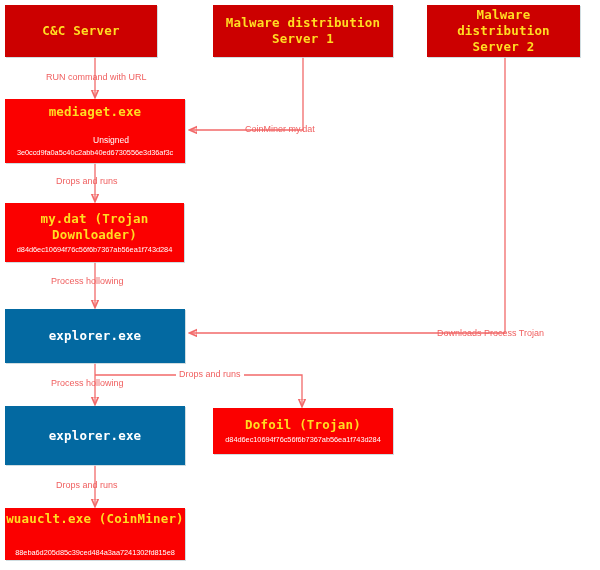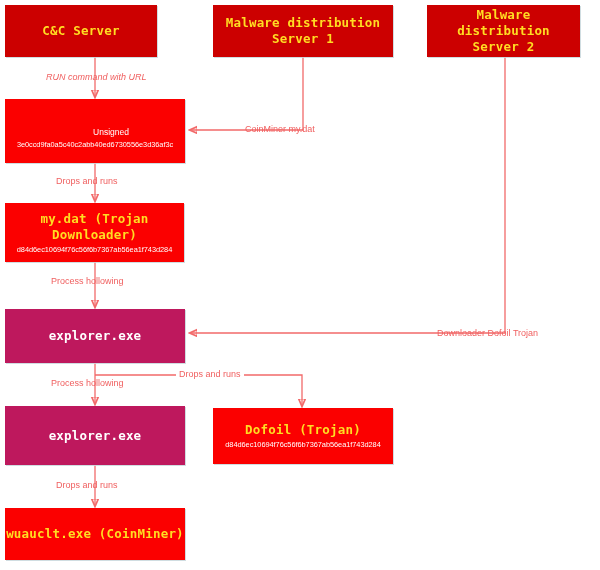--- a/index.html
+++ b/index.html
@@ -27,21 +27,21 @@
     text-align: center;
     box-shadow: 1px 1px 0 0 rgba(200,215,220,0.85);
   }
   .node.dark {
     background: #cc0000;
   }
   .node.bright {
     background: #fb0000;
   }
   .node.orange {
-    background: #be185d;
+    background: #0369a1;
     text-align: center;
   }
   .node-title {
     font-family: "DejaVu Sans Mono", "Liberation Mono", monospace;
     font-weight: bold;
     font-size: 12.5px;
     line-height: 16px;
     color: #ffdd22;
     letter-spacing: 0.2px;
     white-space: pre-line;
@@ -125,56 +125,58 @@
     <div class="node-title">Malware distribution
 Server 1</div>
   </div>
 
   <div class="node dark" style="left:427px; top:5px; width:153px; height:52px;">
     <div class="node-title">Malware distribution
 Server 2</div>
   </div>
 
   <div class="node bright" style="left:5px; top:99px; width:180px; height:64px;">
+    <div class="node-title">mediaget.exe</div>
     <div class="node-sub">Unsigned</div>
     <div class="node-hash">3e0ccd9fa0a5c40c2abb40ed6730556e3d36af3c</div>
   </div>
 
   <div class="node bright" style="left:5px; top:203px; width:179px; height:59px;">
     <div class="node-title">my.dat (Trojan
 Downloader)</div>
     <div class="node-hash">d84d6ec10694f76c56f6b7367ab56ea1f743d284</div>
   </div>
 
   <div class="node orange" style="left:5px; top:309px; width:180px; height:54px;">
     <div class="node-title">explorer.exe</div>
   </div>
 
   <div class="node orange" style="left:5px; top:406px; width:180px; height:59px;">
     <div class="node-title">explorer.exe</div>
   </div>
 
-  <div class="node bright" style="left:213px; top:408px; width:180px; height:56px;">
+  <div class="node bright" style="left:213px; top:408px; width:180px; height:46px;">
     <div class="node-title">Dofoil (Trojan)</div>
     <div class="node-hash">d84d6ec10694f76c56f6b7367ab56ea1f743d284</div>
   </div>
 
   <div class="node bright" style="left:5px; top:508px; width:180px; height:52px;gap:19px;">
     <div class="node-title">wuauclt.exe (CoinMiner)</div>
+    <div class="node-hash">88eba6d205d85c39ced484a3aa7241302fd815e8</div>
   </div>
 
-  <div class="edge-label" style="left:46px; top:72px;font-style:italic;">RUN command with URL</div>
+  <div class="edge-label" style="left:46px; top:72px;">RUN command with URL</div>
 
   <div class="edge-label" style="left:245px; top:124px;">CoinMiner my.dat</div>
 
   <div class="edge-label" style="left:56px; top:176px;">Drops and runs</div>
 
   <div class="edge-label" style="left:51px; top:276px;">Process hollowing</div>
 
-  <div class="edge-label" style="left:437px; top:328px;">Downloader Dofoil Trojan</div>
+  <div class="edge-label" style="left:437px; top:328px;">Downloads Process Trojan</div>
 
   <div class="edge-label" style="left:51px; top:378px;">Process hollowing</div>
 
   <div class="edge-label" style="left:176px; top:369px; background:#ffffff; padding:0 3px;">
     <span>Drops and runs</span>
   </div>
 
   <div class="edge-label" style="left:56px; top:480px;">Drops and runs</div>
 
 </div>

